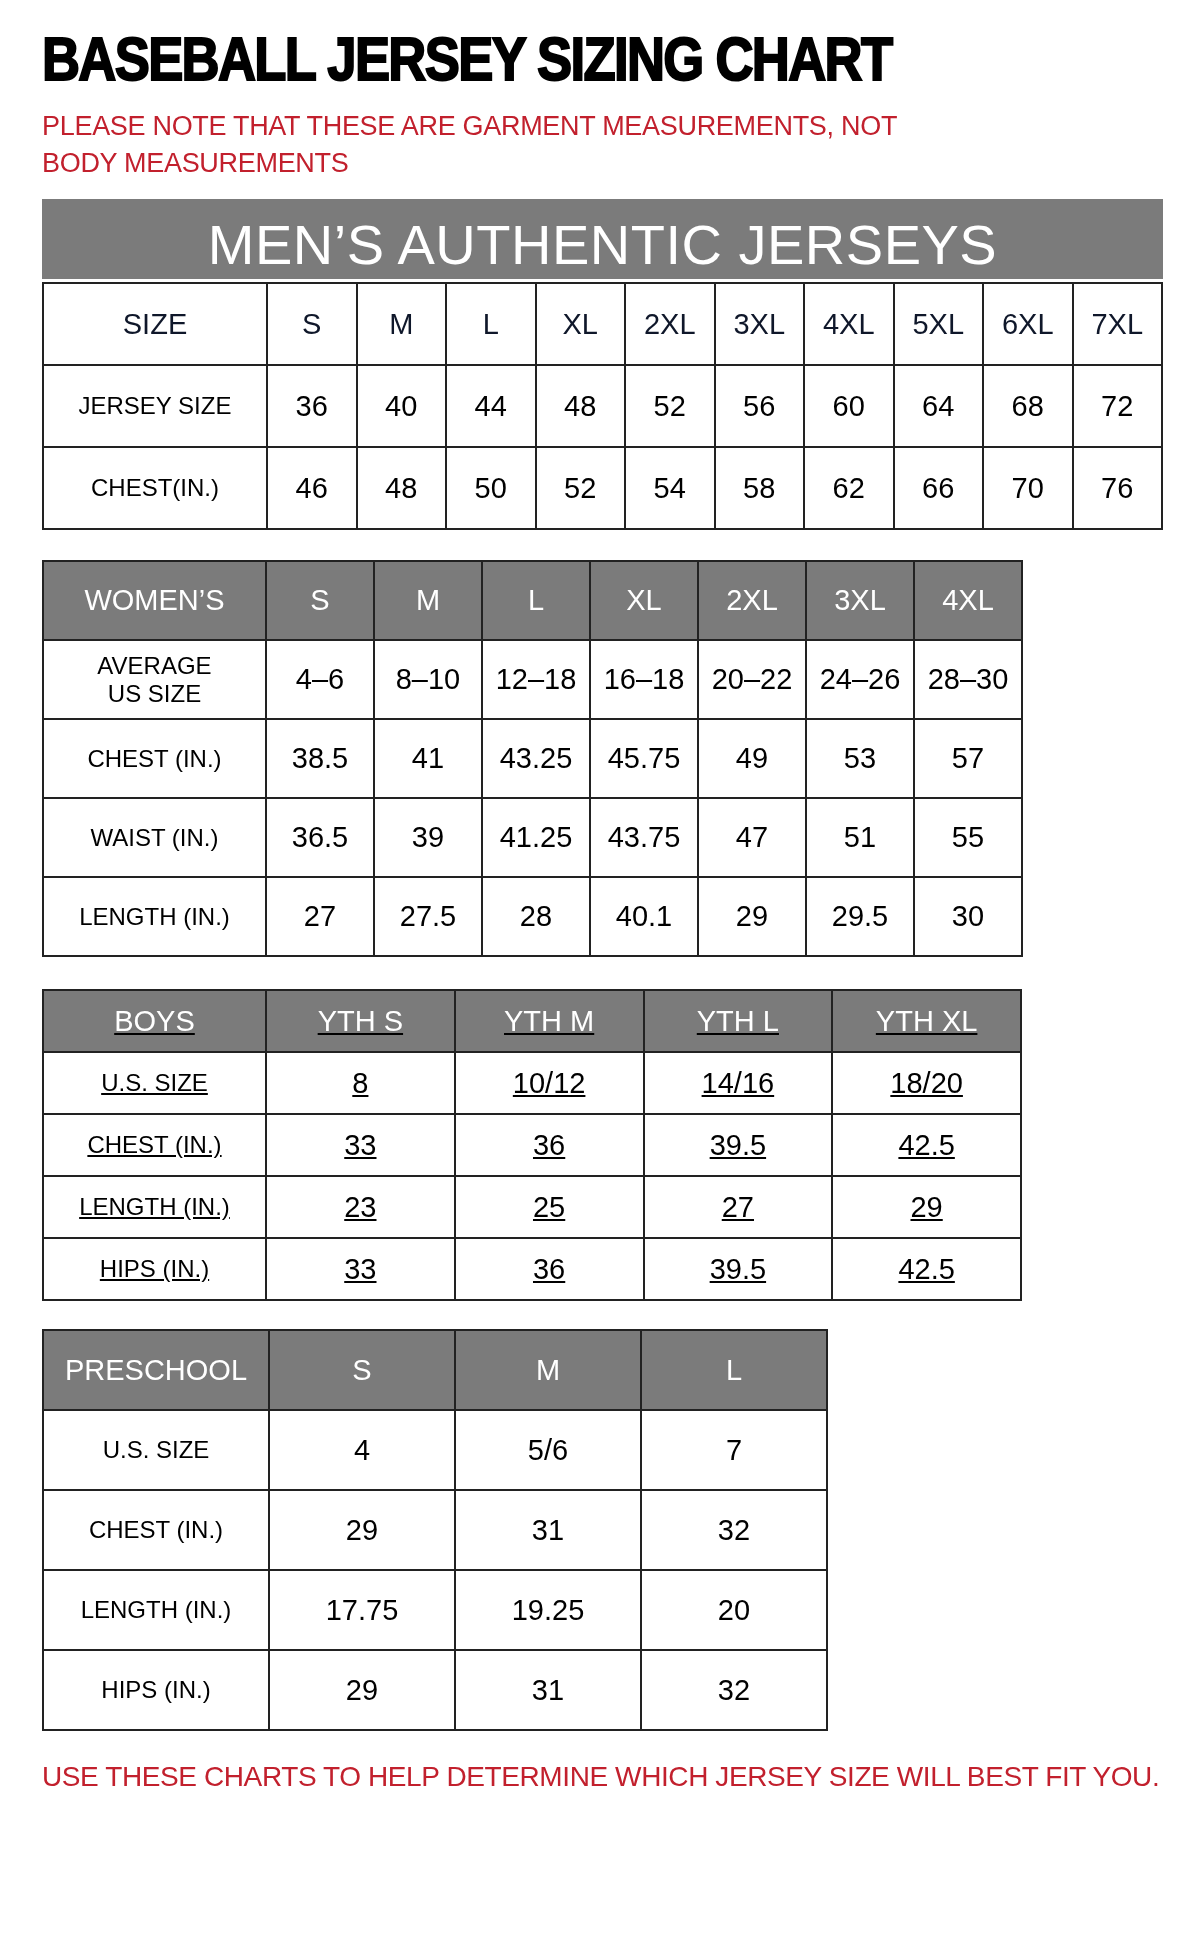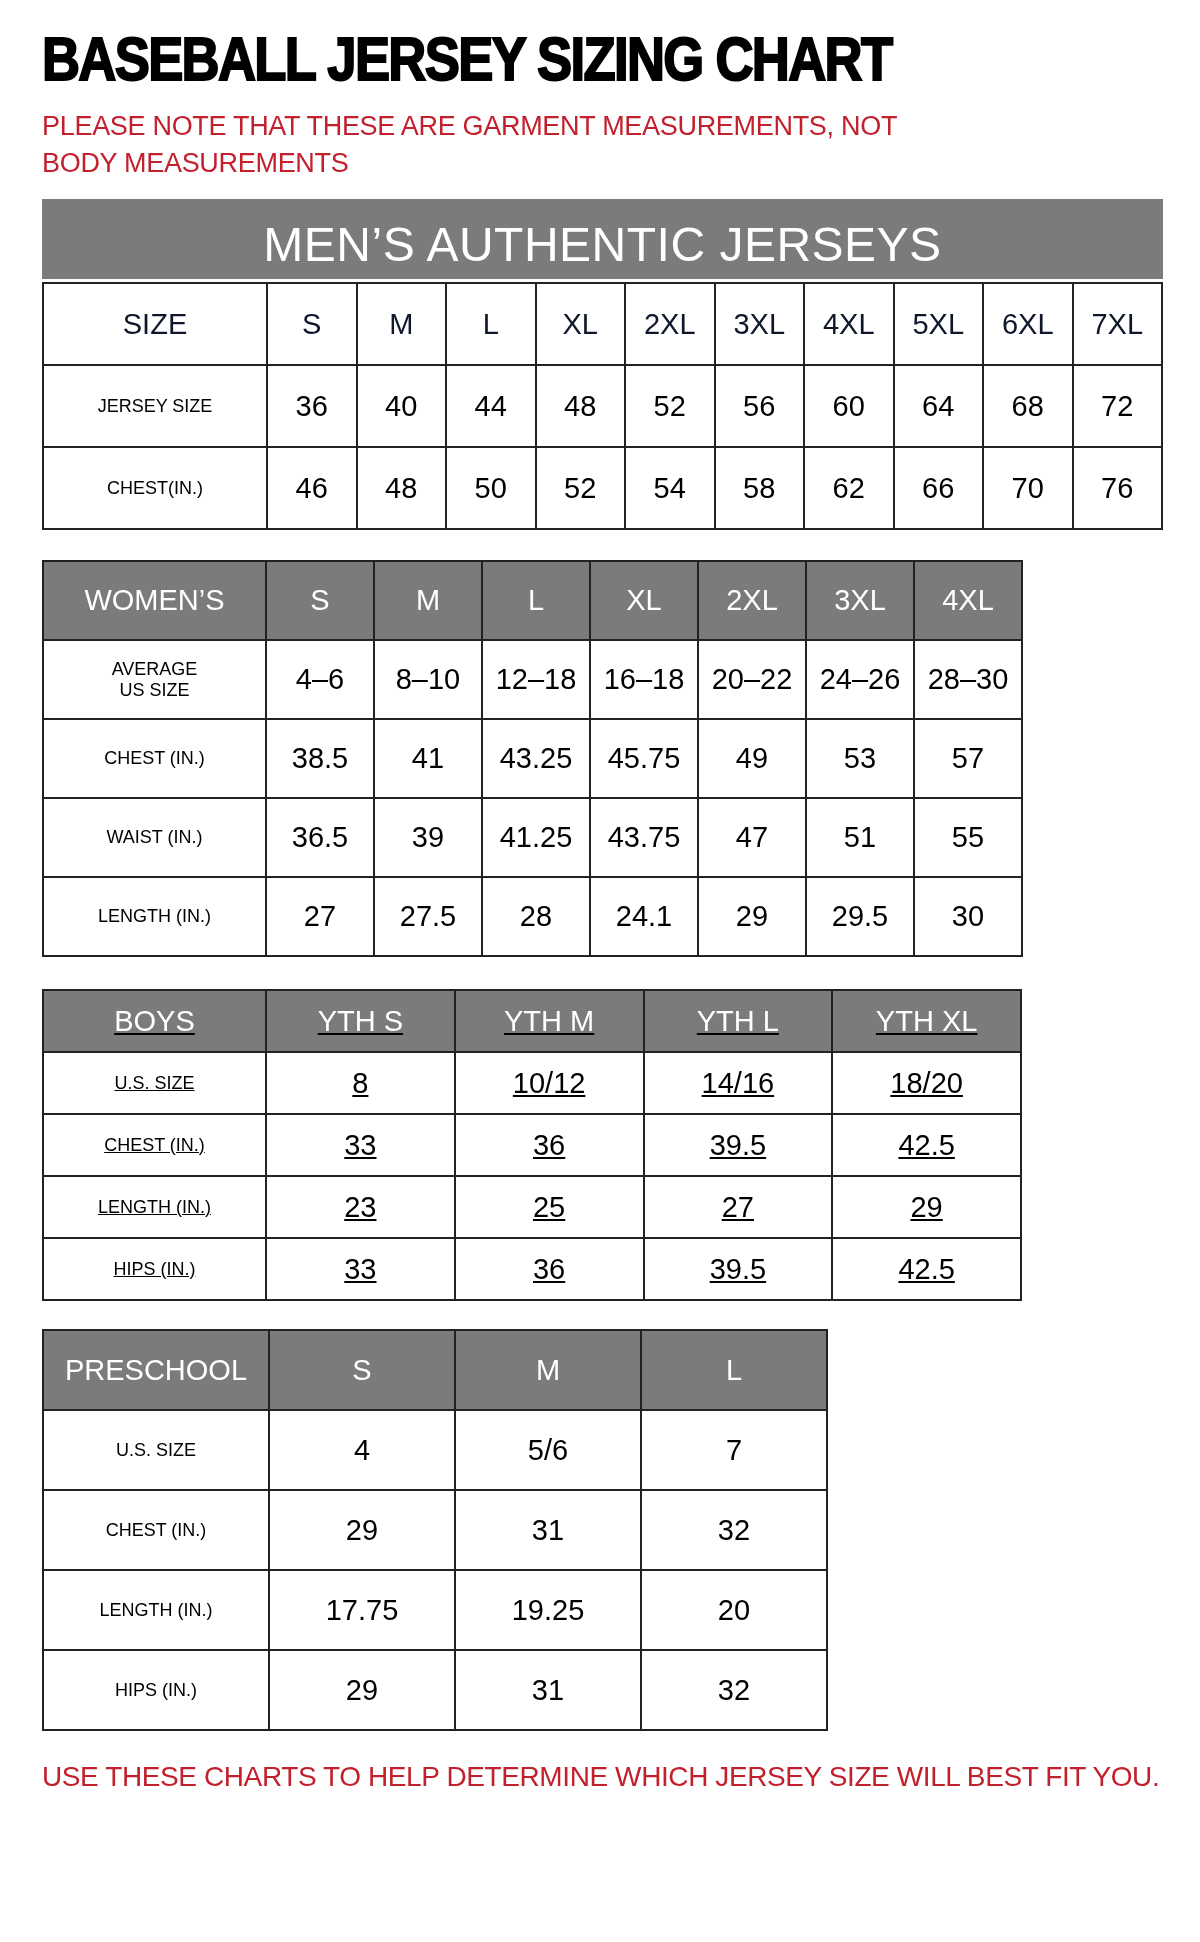--- a/index.html
+++ b/index.html
@@ -44,38 +44,38 @@
   .banner {
     width: 1121px;
     height: 80px;
     background: #7b7b7b;
     color: #ffffff;
     display: flex;
     align-items: center;
     justify-content: center;
     padding-top: 10px;
     box-sizing: border-box;
-    font-size: 48px;
+    font-size: 56px;
     letter-spacing: 0.5px;
   }
   table.tbl {
     border-collapse: collapse;
     table-layout: fixed;
     background: #fff;
   }
   table.tbl td {
     border: 2px solid #222;
     text-align: center;
     vertical-align: middle;
     font-size: 29px;
     padding: 0;
     white-space: pre-line;
     overflow: hidden;
   }
-  table.tbl tbody td.label { font-size: 18px; }
+  table.tbl tbody td.label { font-size: 24px; }
   table.tbl thead td {
     background: #7b7b7b;
     color: #ffffff;
   }
   
   table.mens { width: 1121px; margin-top: 3px; }
   table.mens thead td { background: #ffffff; color: #0f172a; }
   table.mens td:first-child { width: 222px; }
   table.mens tr { height: 82px; }
 
@@ -202,21 +202,21 @@
             <td>43.75</td>
             <td>47</td>
             <td>51</td>
             <td>55</td>
           </tr>
           <tr>
             <td class="label">LENGTH (IN.)</td>
             <td>27</td>
             <td>27.5</td>
             <td>28</td>
-            <td>24.1</td>
+            <td>40.1</td>
             <td>29</td>
             <td>29.5</td>
             <td>30</td>
           </tr>
         </tbody>
       </table>
   </section>
 
   <section>
     <table class="tbl boys">

